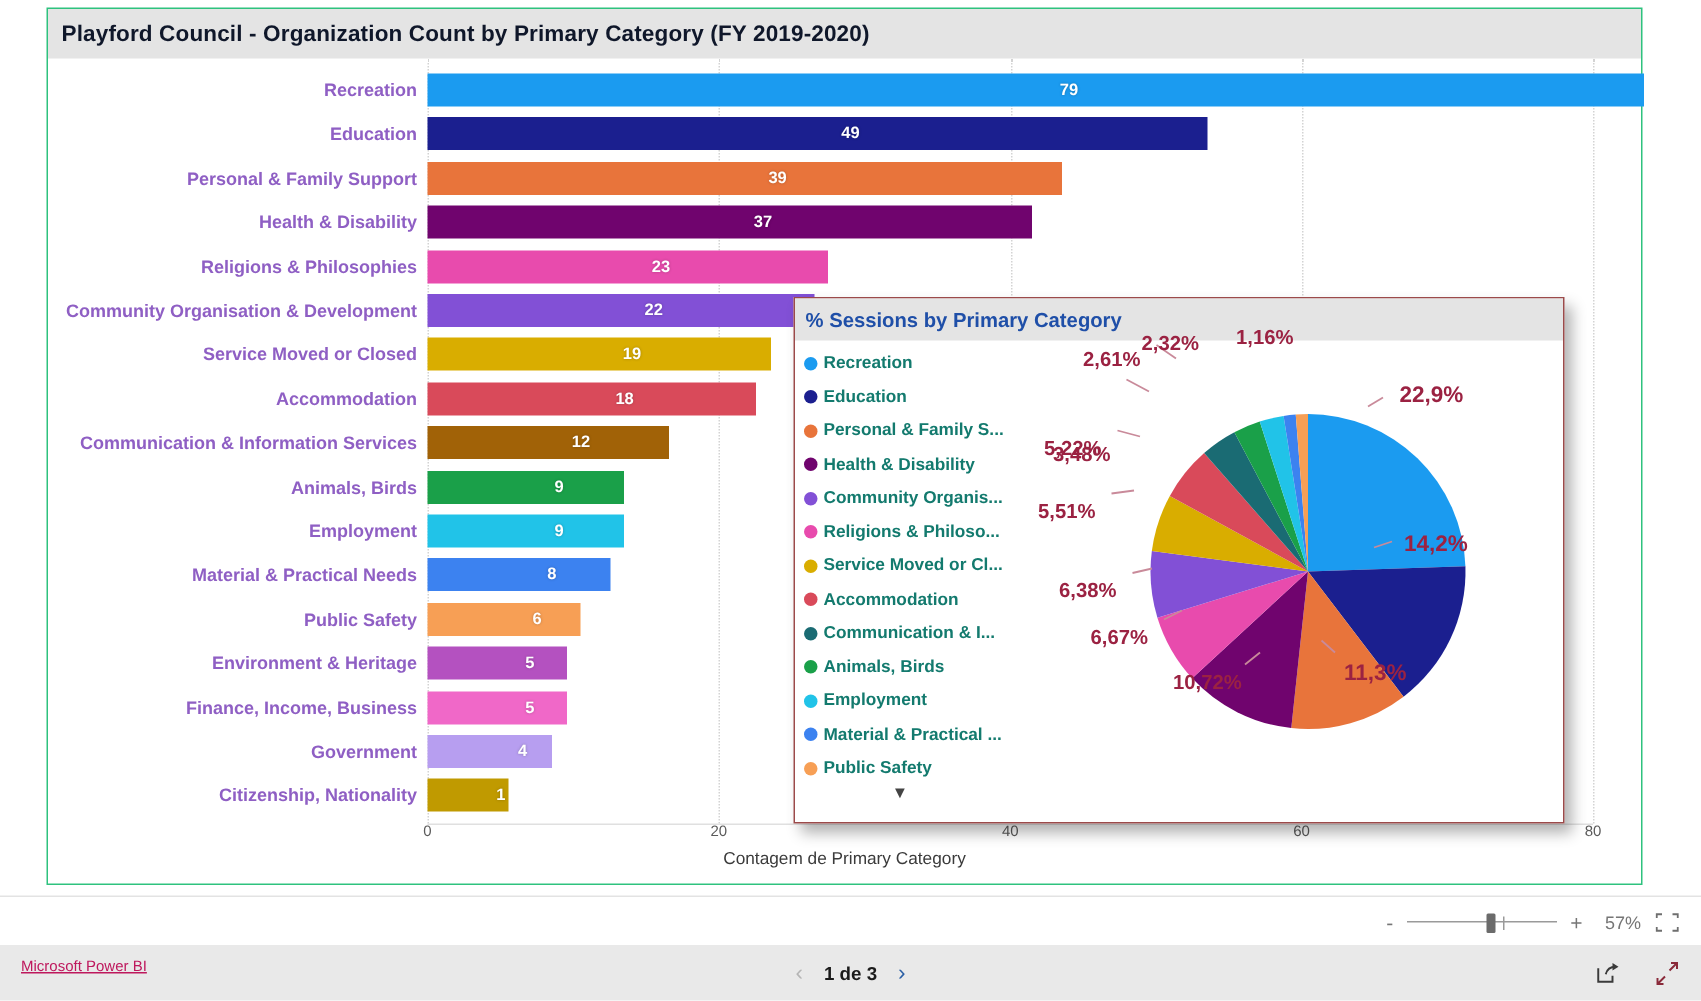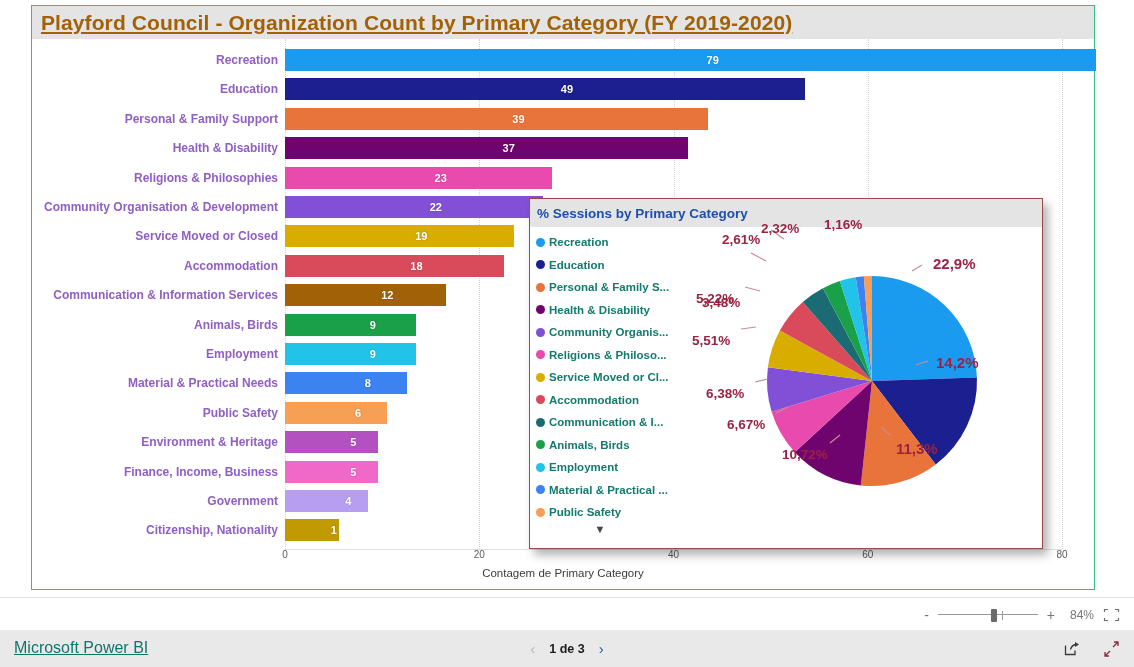--- a/index.html
+++ b/index.html
@@ -25,26 +25,25 @@
     background:#ffffff;
     box-sizing:border-box;
   }
   #bar-visual-header{
     height:33px;background:#e4e4e4;
     display:flex;align-items:center;
     padding-left:9px;
     box-sizing:border-box;
   }
   #bar-visual-title{
-    color:#a16207;
+    color:#0f172a;
     font-weight:bold;
-    font-size:21px;
+    font-size:15px;
     letter-spacing:.1px;
     white-space:nowrap;
-    text-decoration:underline;
   }
 
   
   #bar-plot{
     position:absolute;left:0;top:33px;right:0;bottom:0;
   }
   .bar-row{
     position:absolute;
     left:0;
     height:30px;
@@ -197,21 +196,21 @@
     width:17px;height:14px;position:relative;cursor:pointer;
   }
 
   
   #footer{
     position:absolute;left:0;top:630px;width:1134px;height:37px;
     background:#e9e9e9;
   }
   #powerbi-link{
     position:absolute;left:14px;top:9px;
-    color:#0f766e;font-size:16px;
+    color:#be185d;font-size:10px;
     text-decoration:underline;
     cursor:pointer;
   }
   #page-nav{
     position:absolute;left:0;right:0;top:0;height:37px;
     display:flex;align-items:center;justify-content:center;gap:14px;
   }
   .nav-chev{ font-size:15px;line-height:1;user-select:none;cursor:pointer;}
   #nav-prev{ color:#b5b5b5; }
   #nav-next{ color:#2a5fa5; }
@@ -499,21 +498,21 @@
 
 <div id="zoom-bar">
   <div id="zoom-controls">
     <span class="zoom-sign">-</span>
     <div id="zoom-slider">
       <div id="zoom-slider-track"></div>
       <div id="zoom-slider-mid"></div>
       <div id="zoom-slider-thumb"></div>
     </div>
     <span class="zoom-sign">+</span>
-    <span id="zoom-percent">84%</span>
+    <span id="zoom-percent">57%</span>
     <span id="fit-page-btn">
       <svg width="17" height="14" viewBox="0 0 17 14">
         <path d="M1.5 4V1.5H5M12 1.5h3.5V4M15.5 10v2.5H12M5 12.5H1.5V10" fill="none" stroke="#6f6f6f" stroke-width="1.2"></path>
       </svg>
     </span>
   </div>
 </div>
 
 <div id="footer">
   <span id="powerbi-link">Microsoft Power BI</span>

